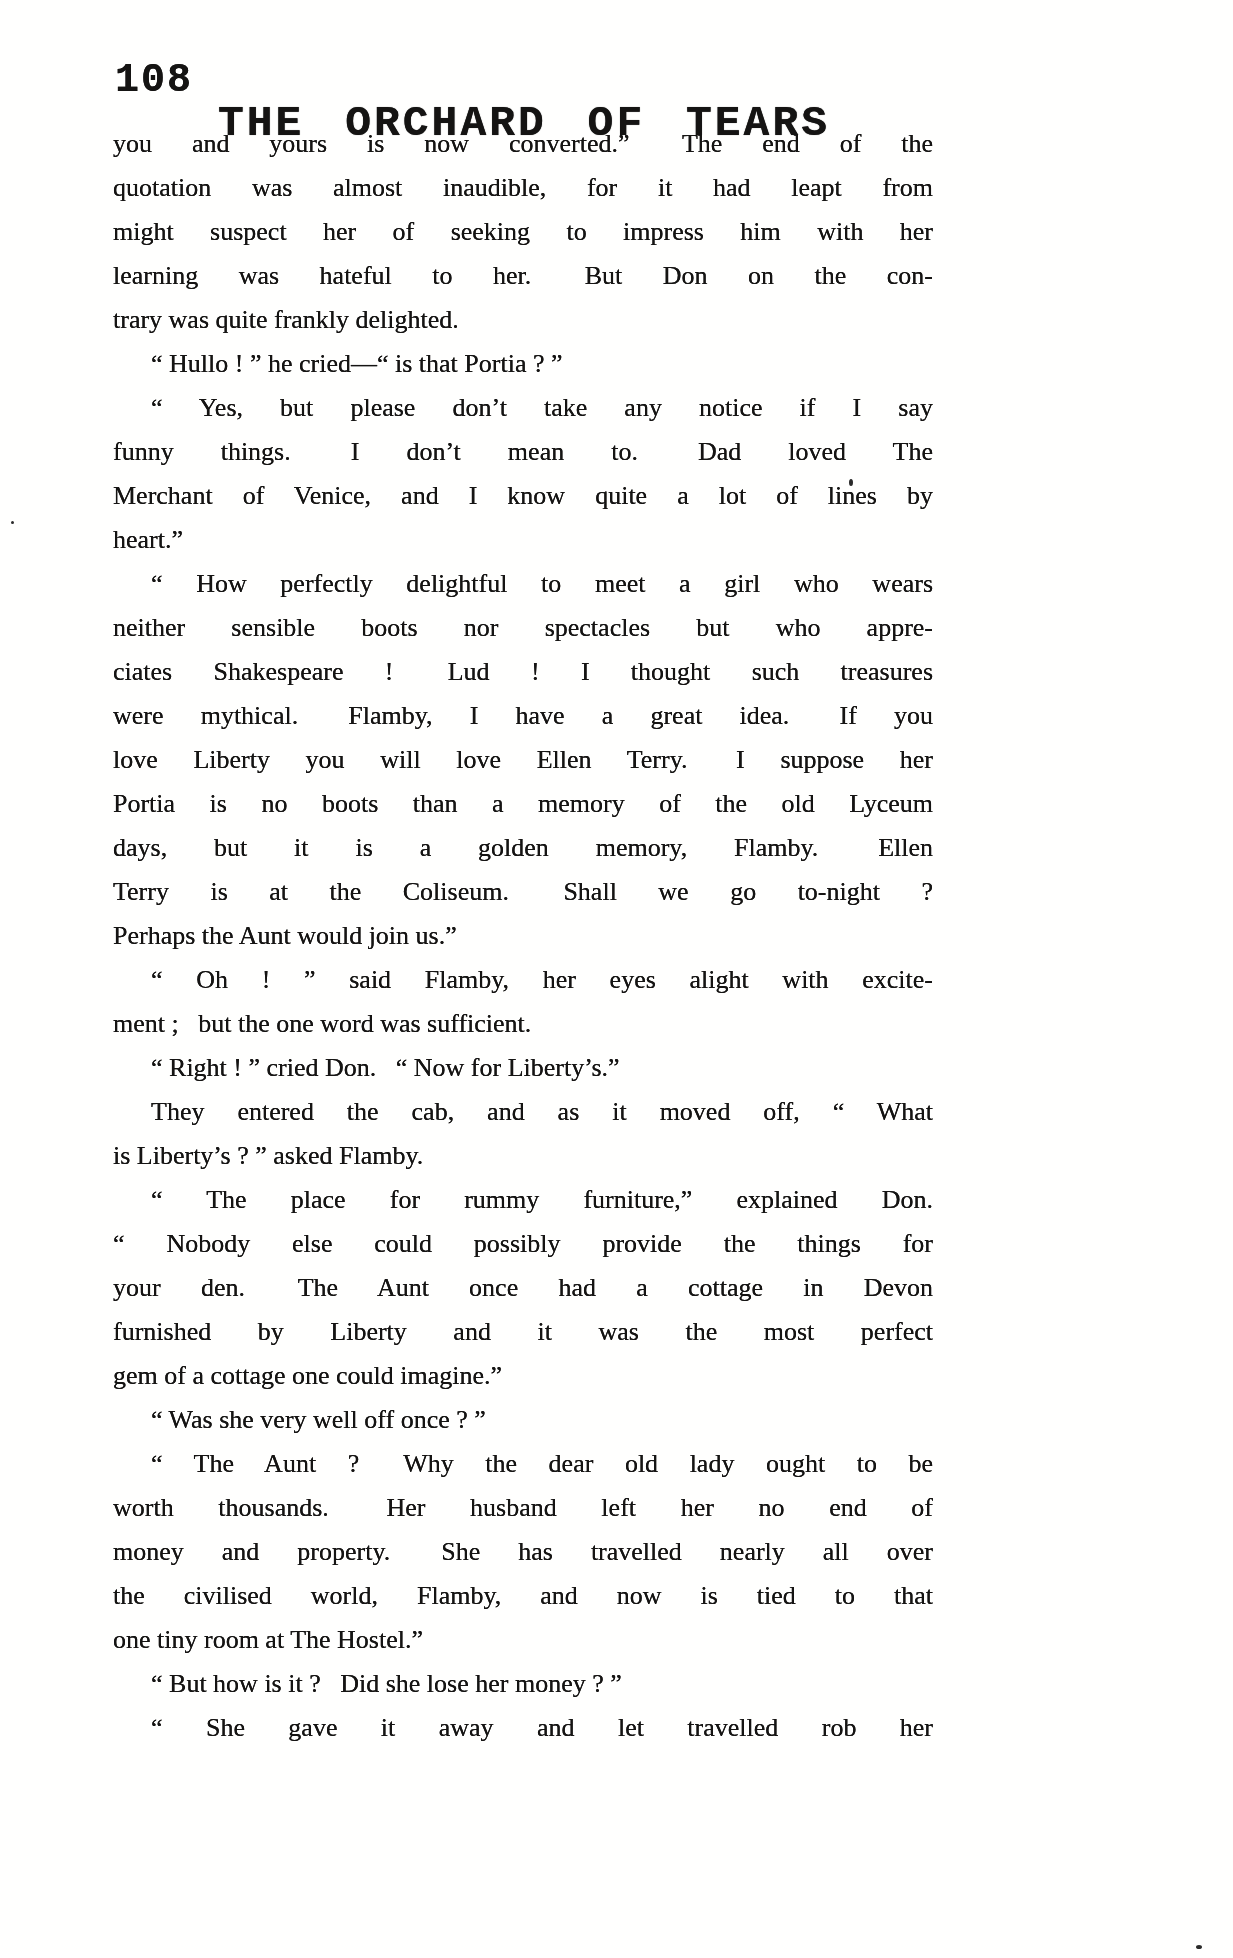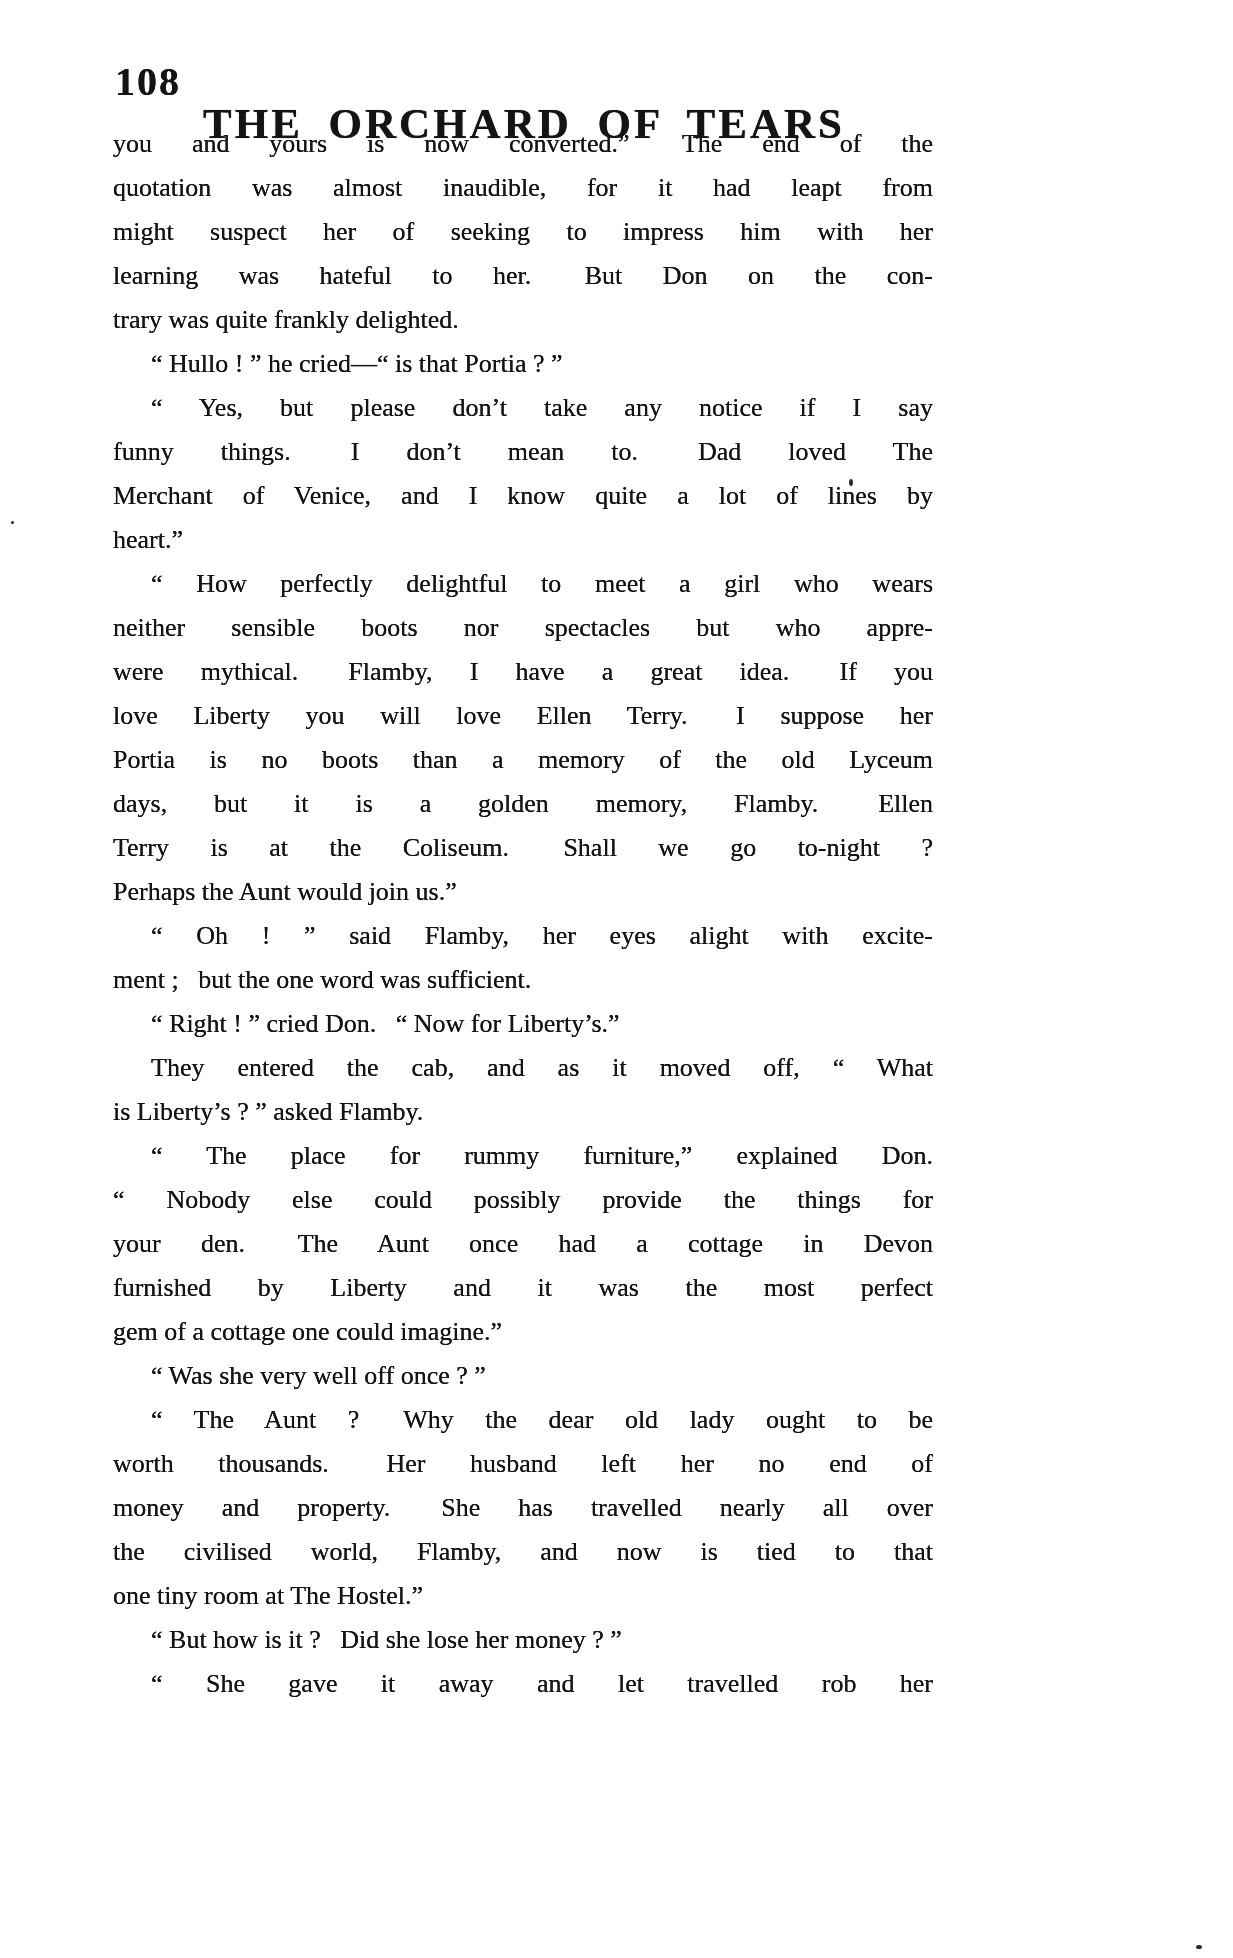--- a/index.html
+++ b/index.html
@@ -13,20 +13,21 @@
     width: 1233px; height: 1958px;
     background: #fffffe;
     color: #151413;
     overflow: hidden;
   }
   .header {
     position: absolute;
     left: 113px; top: 52px;
     width: 822px;
     height: 60px;
+    font-family: Liberation Mono, monospace;
   }
   .page-number {
     position: absolute;
     left: 2px; top: 6px;
     font-size: 40px;
     font-weight: 700;
     letter-spacing: 2px;
     text-shadow: 0 0 0.6px currentColor;
   }
   .page-title {
@@ -82,20 +83,21 @@
       <div class="line">might suspect her of seeking to impress him with her</div>
       <div class="line">learning was hateful to her.  But Don on the con-</div>
       <div class="line last">trary was quite frankly delighted.</div>
       <div class="line last indent">“ Hullo ! ” he cried—“ is that Portia ? ”</div>
       <div class="line indent">“ Yes, but please don’t take any notice if I say</div>
       <div class="line"><span>funny things.  I don’t mean to.  Dad loved </span><span class="italic">The</span></div>
       <div class="line"><span class="italic">Merchant of Venice,</span><span> and I know quite a lot of lines by</span></div>
       <div class="line last">heart.”</div>
       <div class="line indent">“ How perfectly delightful to meet a girl who wears</div>
       <div class="line">neither sensible boots nor spectacles but who appre-</div>
+      <div class="line">ciates Shakespeare !  Lud ! I thought such treasures</div>
       <div class="line">were mythical.  Flamby, I have a great idea.  If you</div>
       <div class="line">love Liberty you will love Ellen Terry.  I suppose her</div>
       <div class="line">Portia is no boots than a memory of the old Lyceum</div>
       <div class="line">days, but it is a golden memory, Flamby.  Ellen</div>
       <div class="line">Terry is at the Coliseum.  Shall we go to-night ?</div>
       <div class="line last">Perhaps the Aunt would join us.”</div>
       <div class="line indent">“ Oh ! ” said Flamby, her eyes alight with excite-</div>
       <div class="line last">ment ;  but the one word was sufficient.</div>
       <div class="line last indent">“ Right ! ” cried Don.  “ Now for Liberty’s.”</div>
       <div class="line indent">They entered the cab, and as it moved off, “ What</div>

